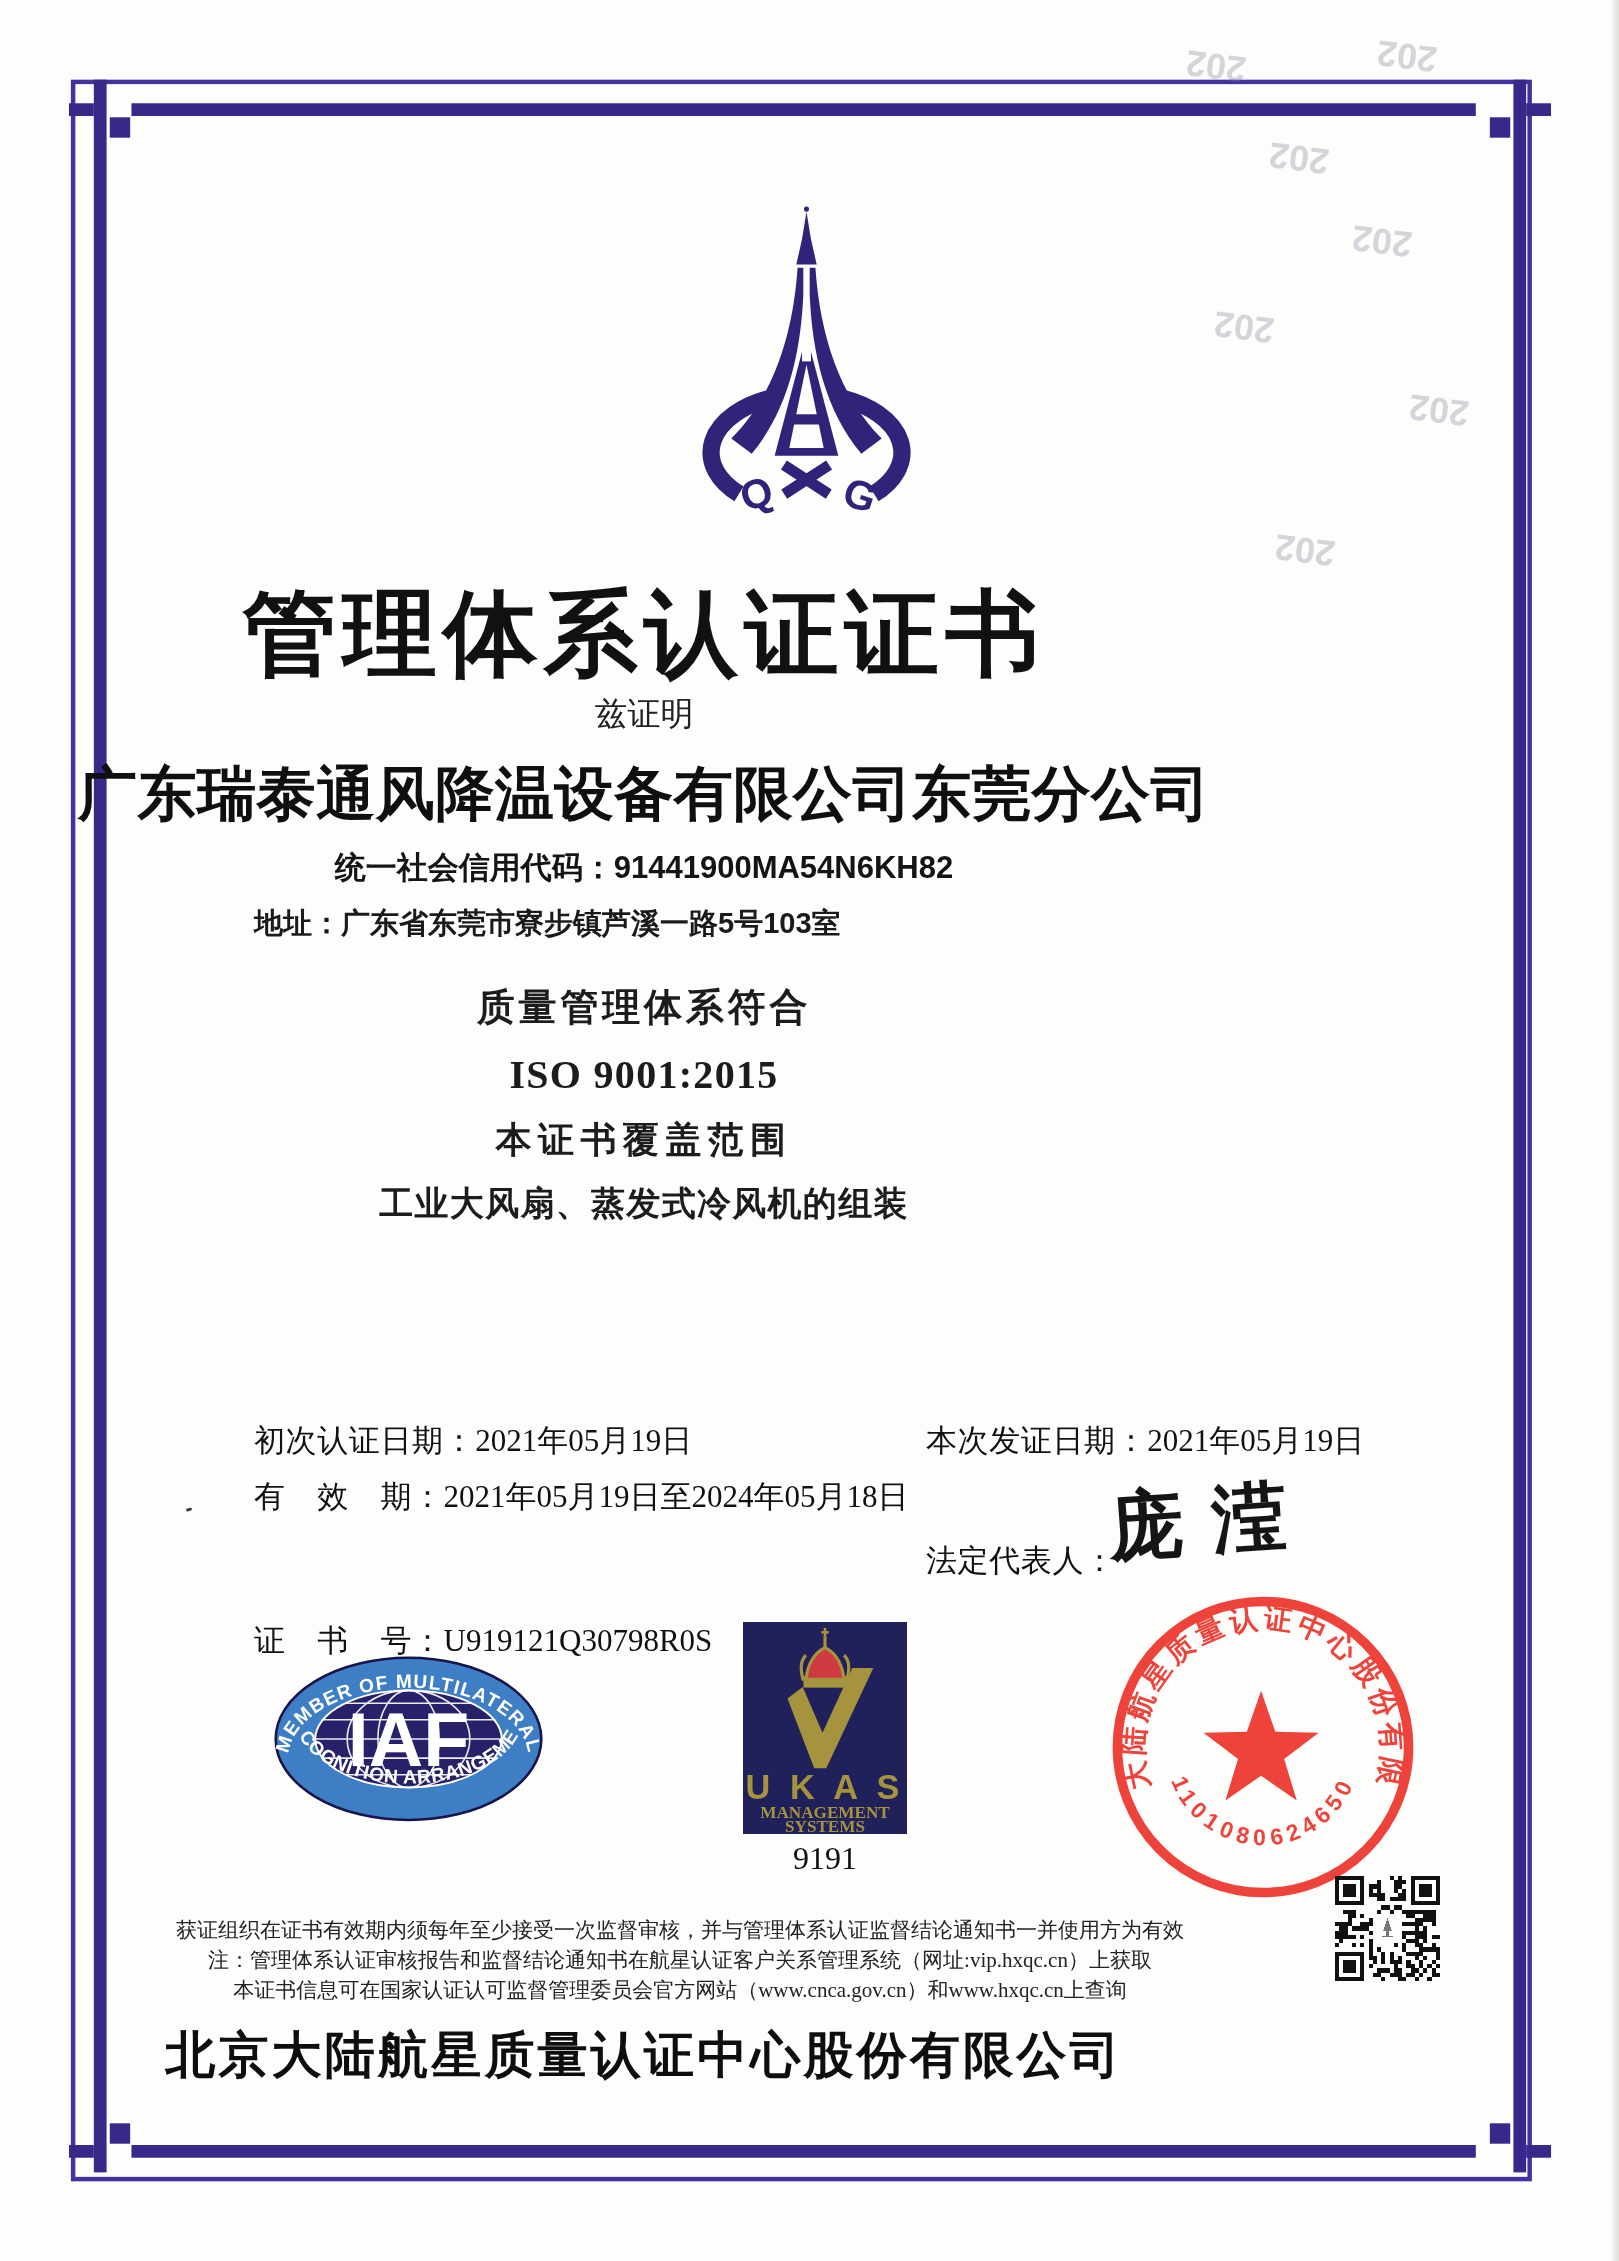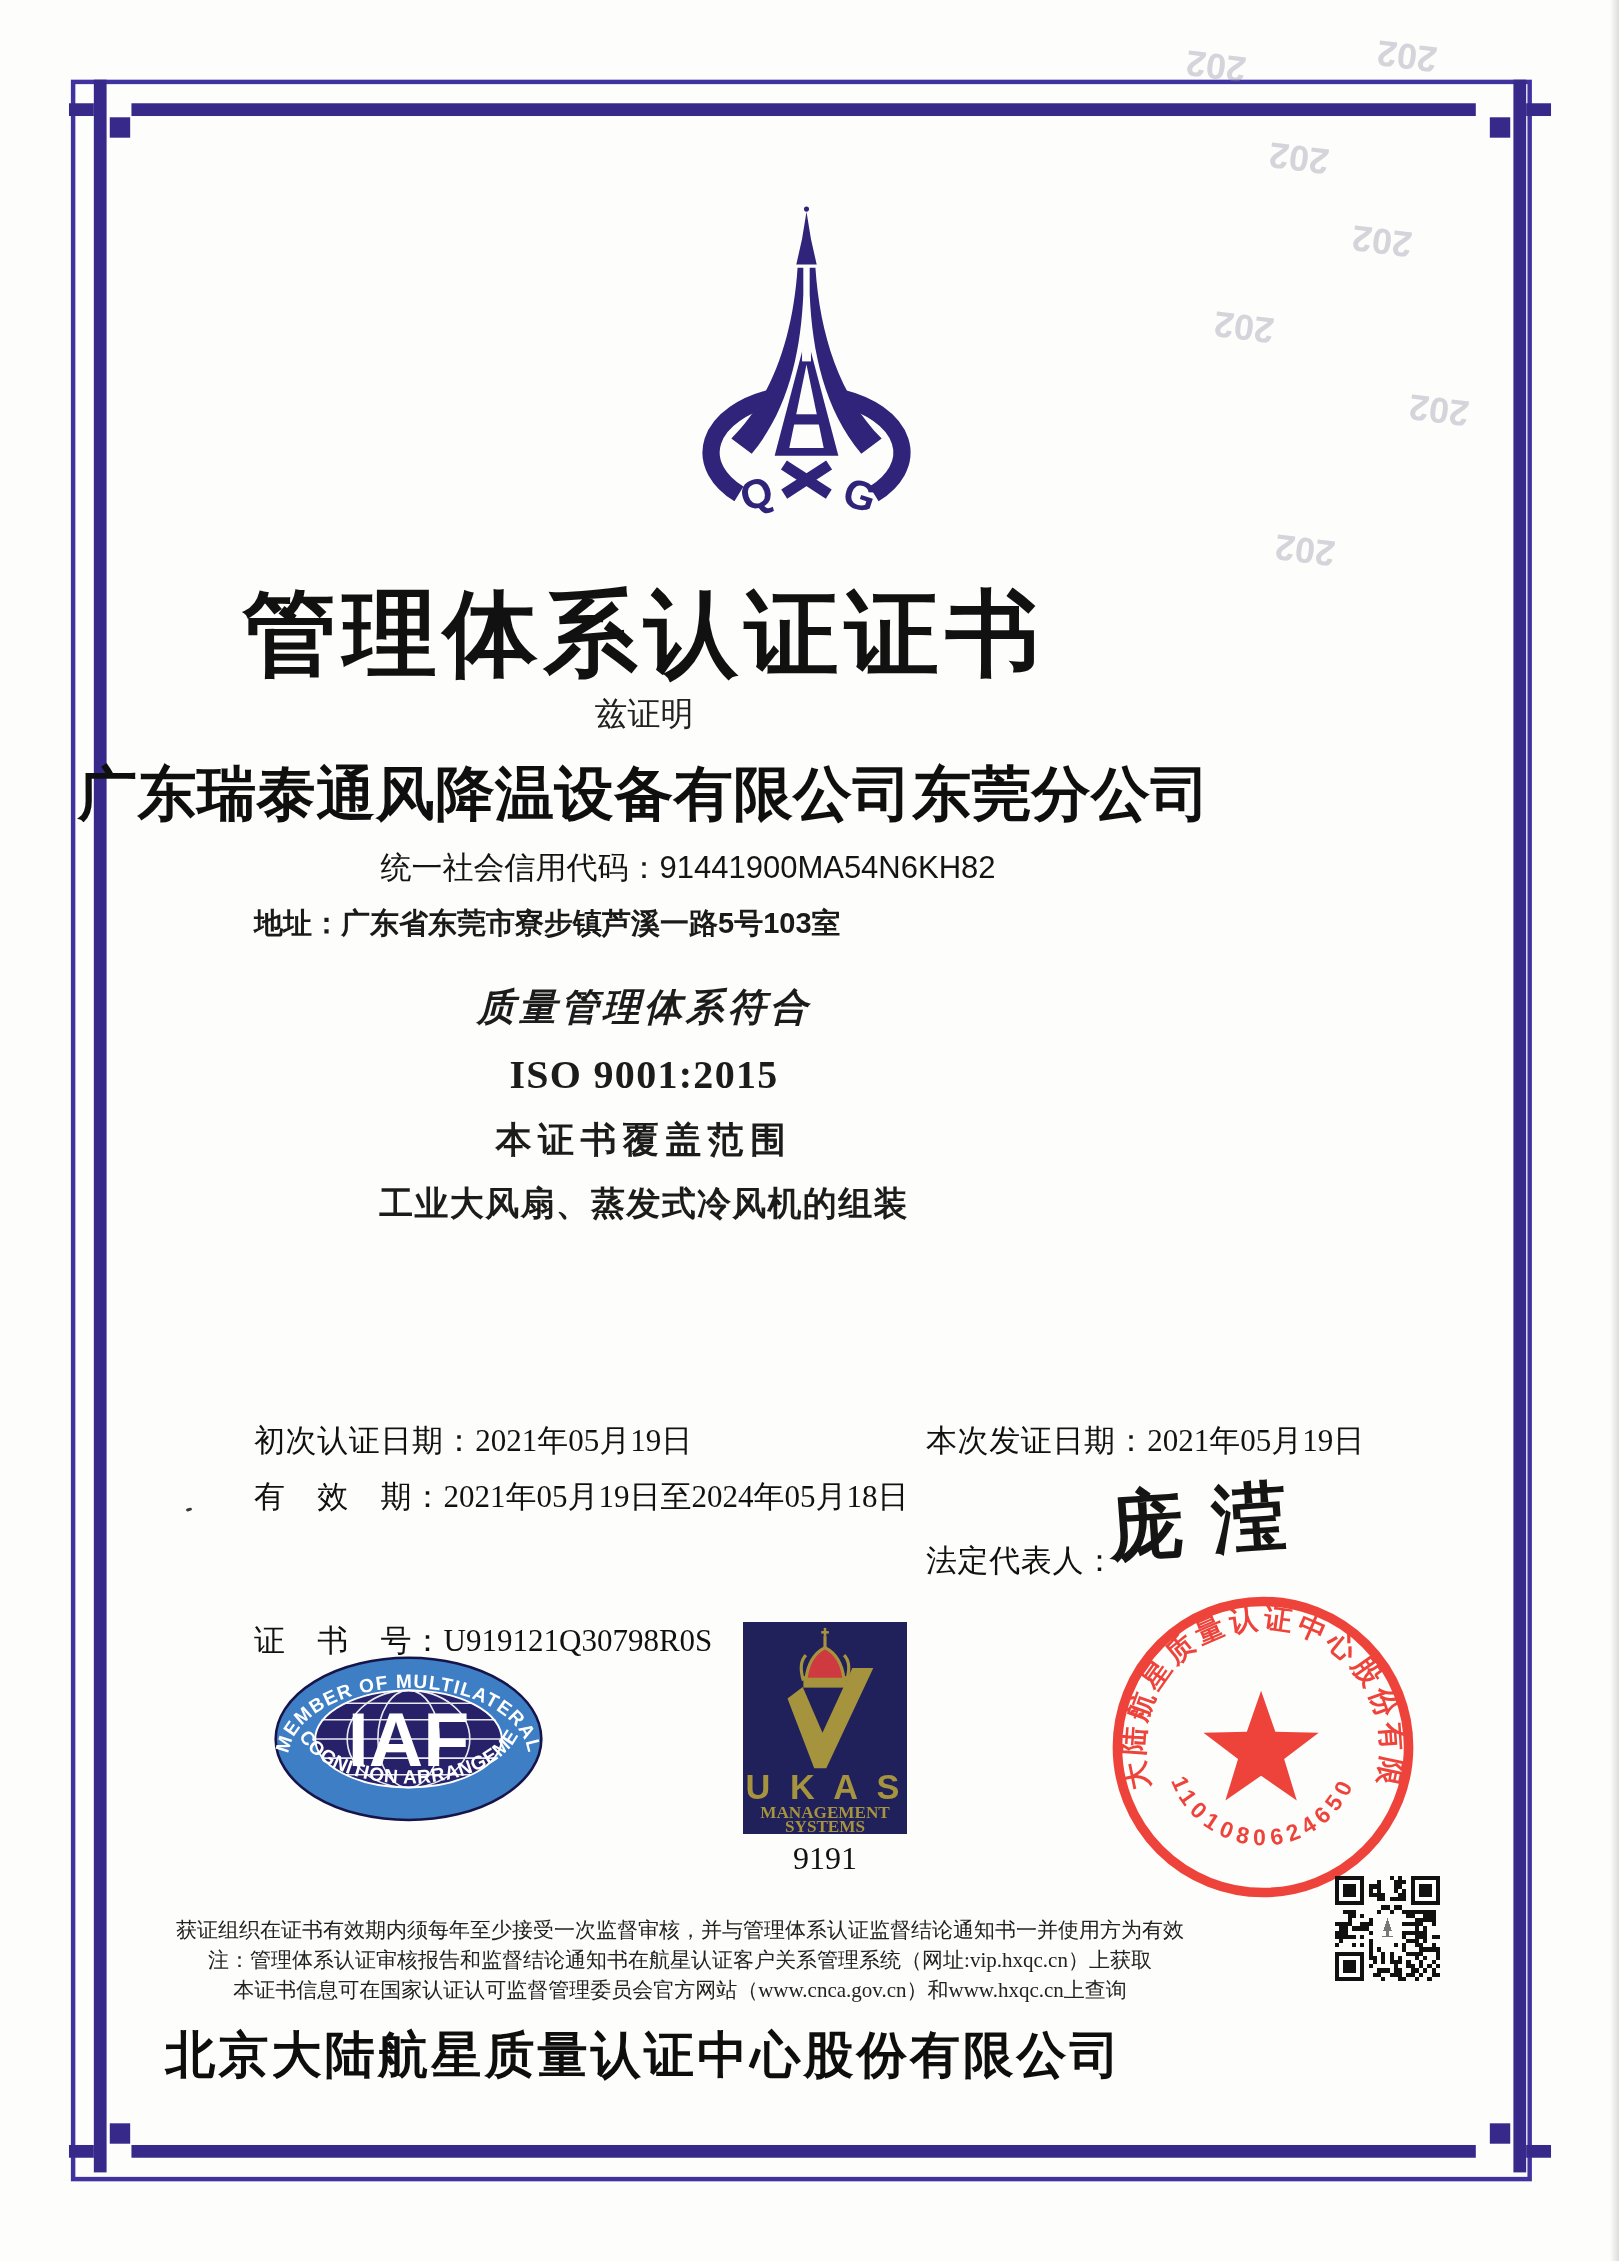--- a/index.html
+++ b/index.html
@@ -5,23 +5,23 @@
   html,body{margin:0;padding:0;background:#e8e8e8;}
   .page{position:relative;width:1620px;height:2261px;background:#fdfdfb;overflow:hidden;
         font-family:"Liberation Sans",sans-serif;color:#1c1c1c;}
   .abs{position:absolute;}
   .c{text-align:center;left:0;width:1288px;}
   .hei{font-family:"Liberation Sans",sans-serif;}
   .song{font-family:"Liberation Serif",serif;}
   .title{font-size:94px;font-weight:900;letter-spacing:6.4px;color:#111;}
   .attest{font-size:33px;font-weight:400;color:#222;}
   .company{font-size:59px;font-weight:900;color:#0f0f0f;letter-spacing:0.6px;}
-  .credit{font-size:31px;font-weight:400;color:#141414;margin-left:44px;}
+  .credit{font-size:31px;font-weight:700;color:#141414;}
   .addr{font-size:29px;font-weight:600;color:#1a1a1a;}
-  .conform{font-size:38px;font-weight:700;letter-spacing:3.8px;font-style:italic;}
+  .conform{font-size:38px;font-weight:700;letter-spacing:3.8px;}
   .standard{font-size:40px;font-weight:700;letter-spacing:1.3px;}
   .scopehead{font-size:36px;font-weight:600;letter-spacing:6.4px;}
   .scope{font-size:34px;font-weight:700;letter-spacing:1.3px;}
   .frow{font-size:31px;color:#111;margin-top:28px;}
   .frow .lab{letter-spacing:0.6px;}
   .sig{font-size:75px;font-weight:700;letter-spacing:29px;color:#151515;
        transform:rotate(-4deg);font-family:"Liberation Serif",serif;}
   .fine{font-size:21px;line-height:30px;color:#222;padding-left:36px;}
   .issuer{font-size:50px;font-weight:900;letter-spacing:3.2px;color:#0e0e0e;}
   .ghost{position:absolute;color:rgba(135,135,158,0.35);font-size:36px;font-weight:600;

